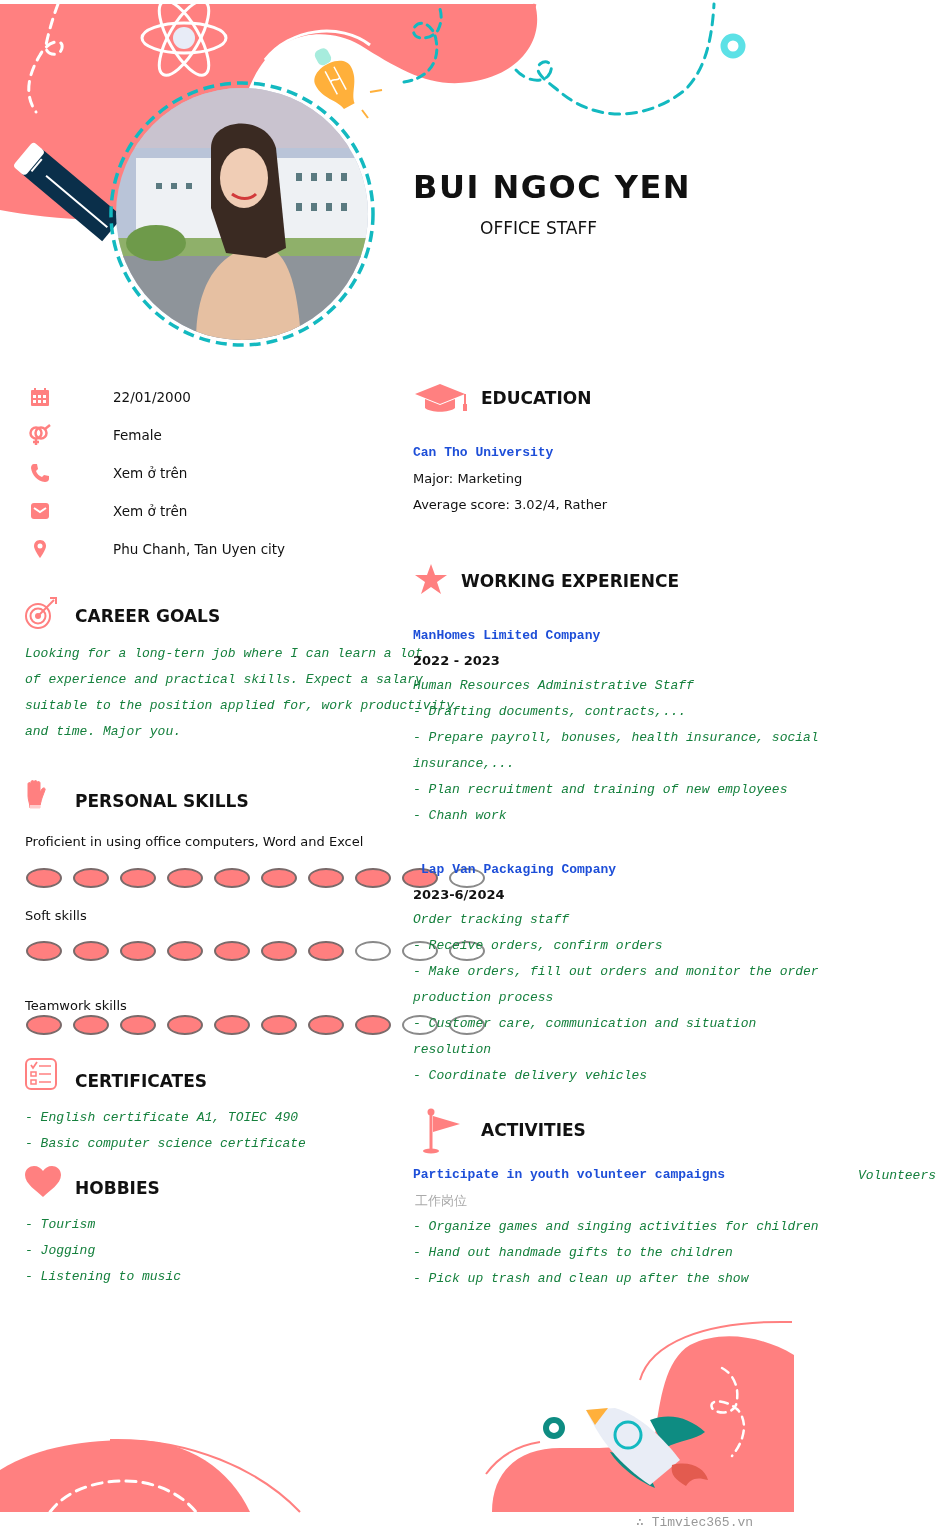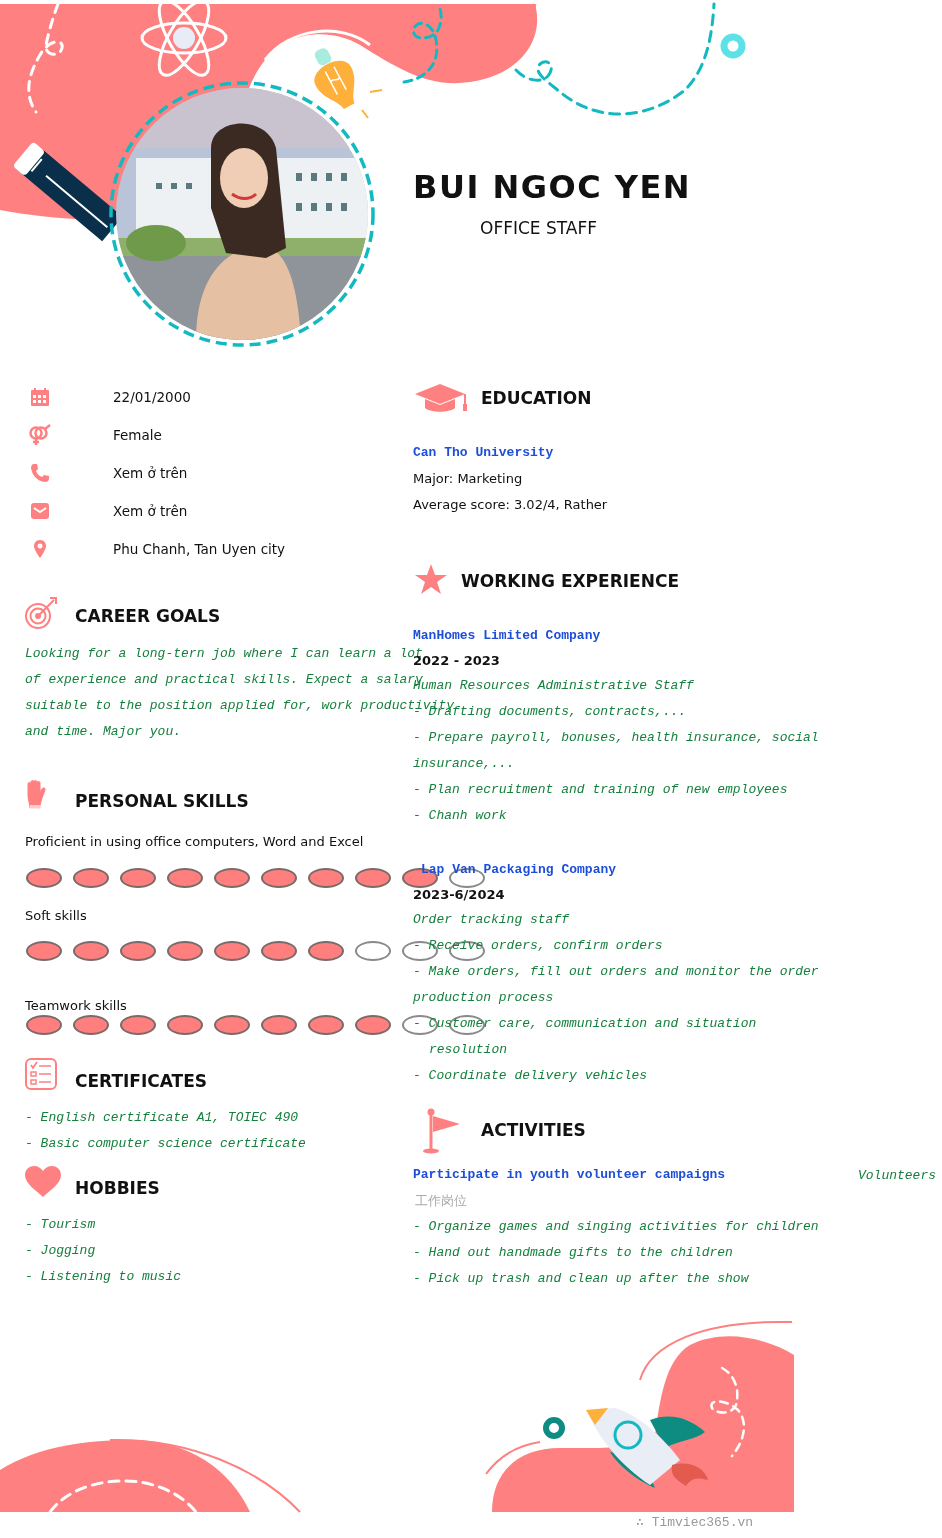--- a/index.html
+++ b/index.html
@@ -270,21 +270,21 @@
 <div class="line mono" style="left:413px;top:777px;">- Plan recruitment and training of new employees</div>
 <div class="line mono" style="left:413px;top:803px;">- Chanh work</div>
 
 <div class="line mono-b" style="left:421px;top:857px;">Lap Van Packaging Company</div>
 <div class="line sans-b" style="left:413px;top:882px;">2023-6/2024</div>
 <div class="line mono" style="left:413px;top:907px;">Order tracking staff</div>
 <div class="line mono" style="left:413px;top:933px;">- Receive orders, confirm orders</div>
 <div class="line mono" style="left:413px;top:959px;">- Make orders, fill out orders and monitor the order</div>
 <div class="line mono" style="left:413px;top:985px;">production process</div>
 <div class="line mono" style="left:413px;top:1011px;">- Customer care, communication and situation</div>
-<div class="line mono" style="left:413px;top:1037px;margin-left:16px;">resolution</div>
+<div class="line mono" style="left:413px;top:1037px;">resolution</div>
 <div class="line mono" style="left:413px;top:1063px;">- Coordinate delivery vehicles</div>
 
 <div class="abs" style="left:420px;top:1108px;">
   <svg width="42" height="46" viewBox="0 0 42 46">
       <circle cx="11" cy="4" r="3.5" fill="#FF8080"></circle>
       <line x1="11" y1="4" x2="11" y2="42" stroke="#FF8080" stroke-width="3"></line>
       <path d="M13,8 L40,16 L13,24 Z" fill="#FF8080"></path>
       <ellipse cx="11" cy="43" rx="8" ry="2.5" fill="#FF8080"></ellipse>
     </svg>
 </div>

